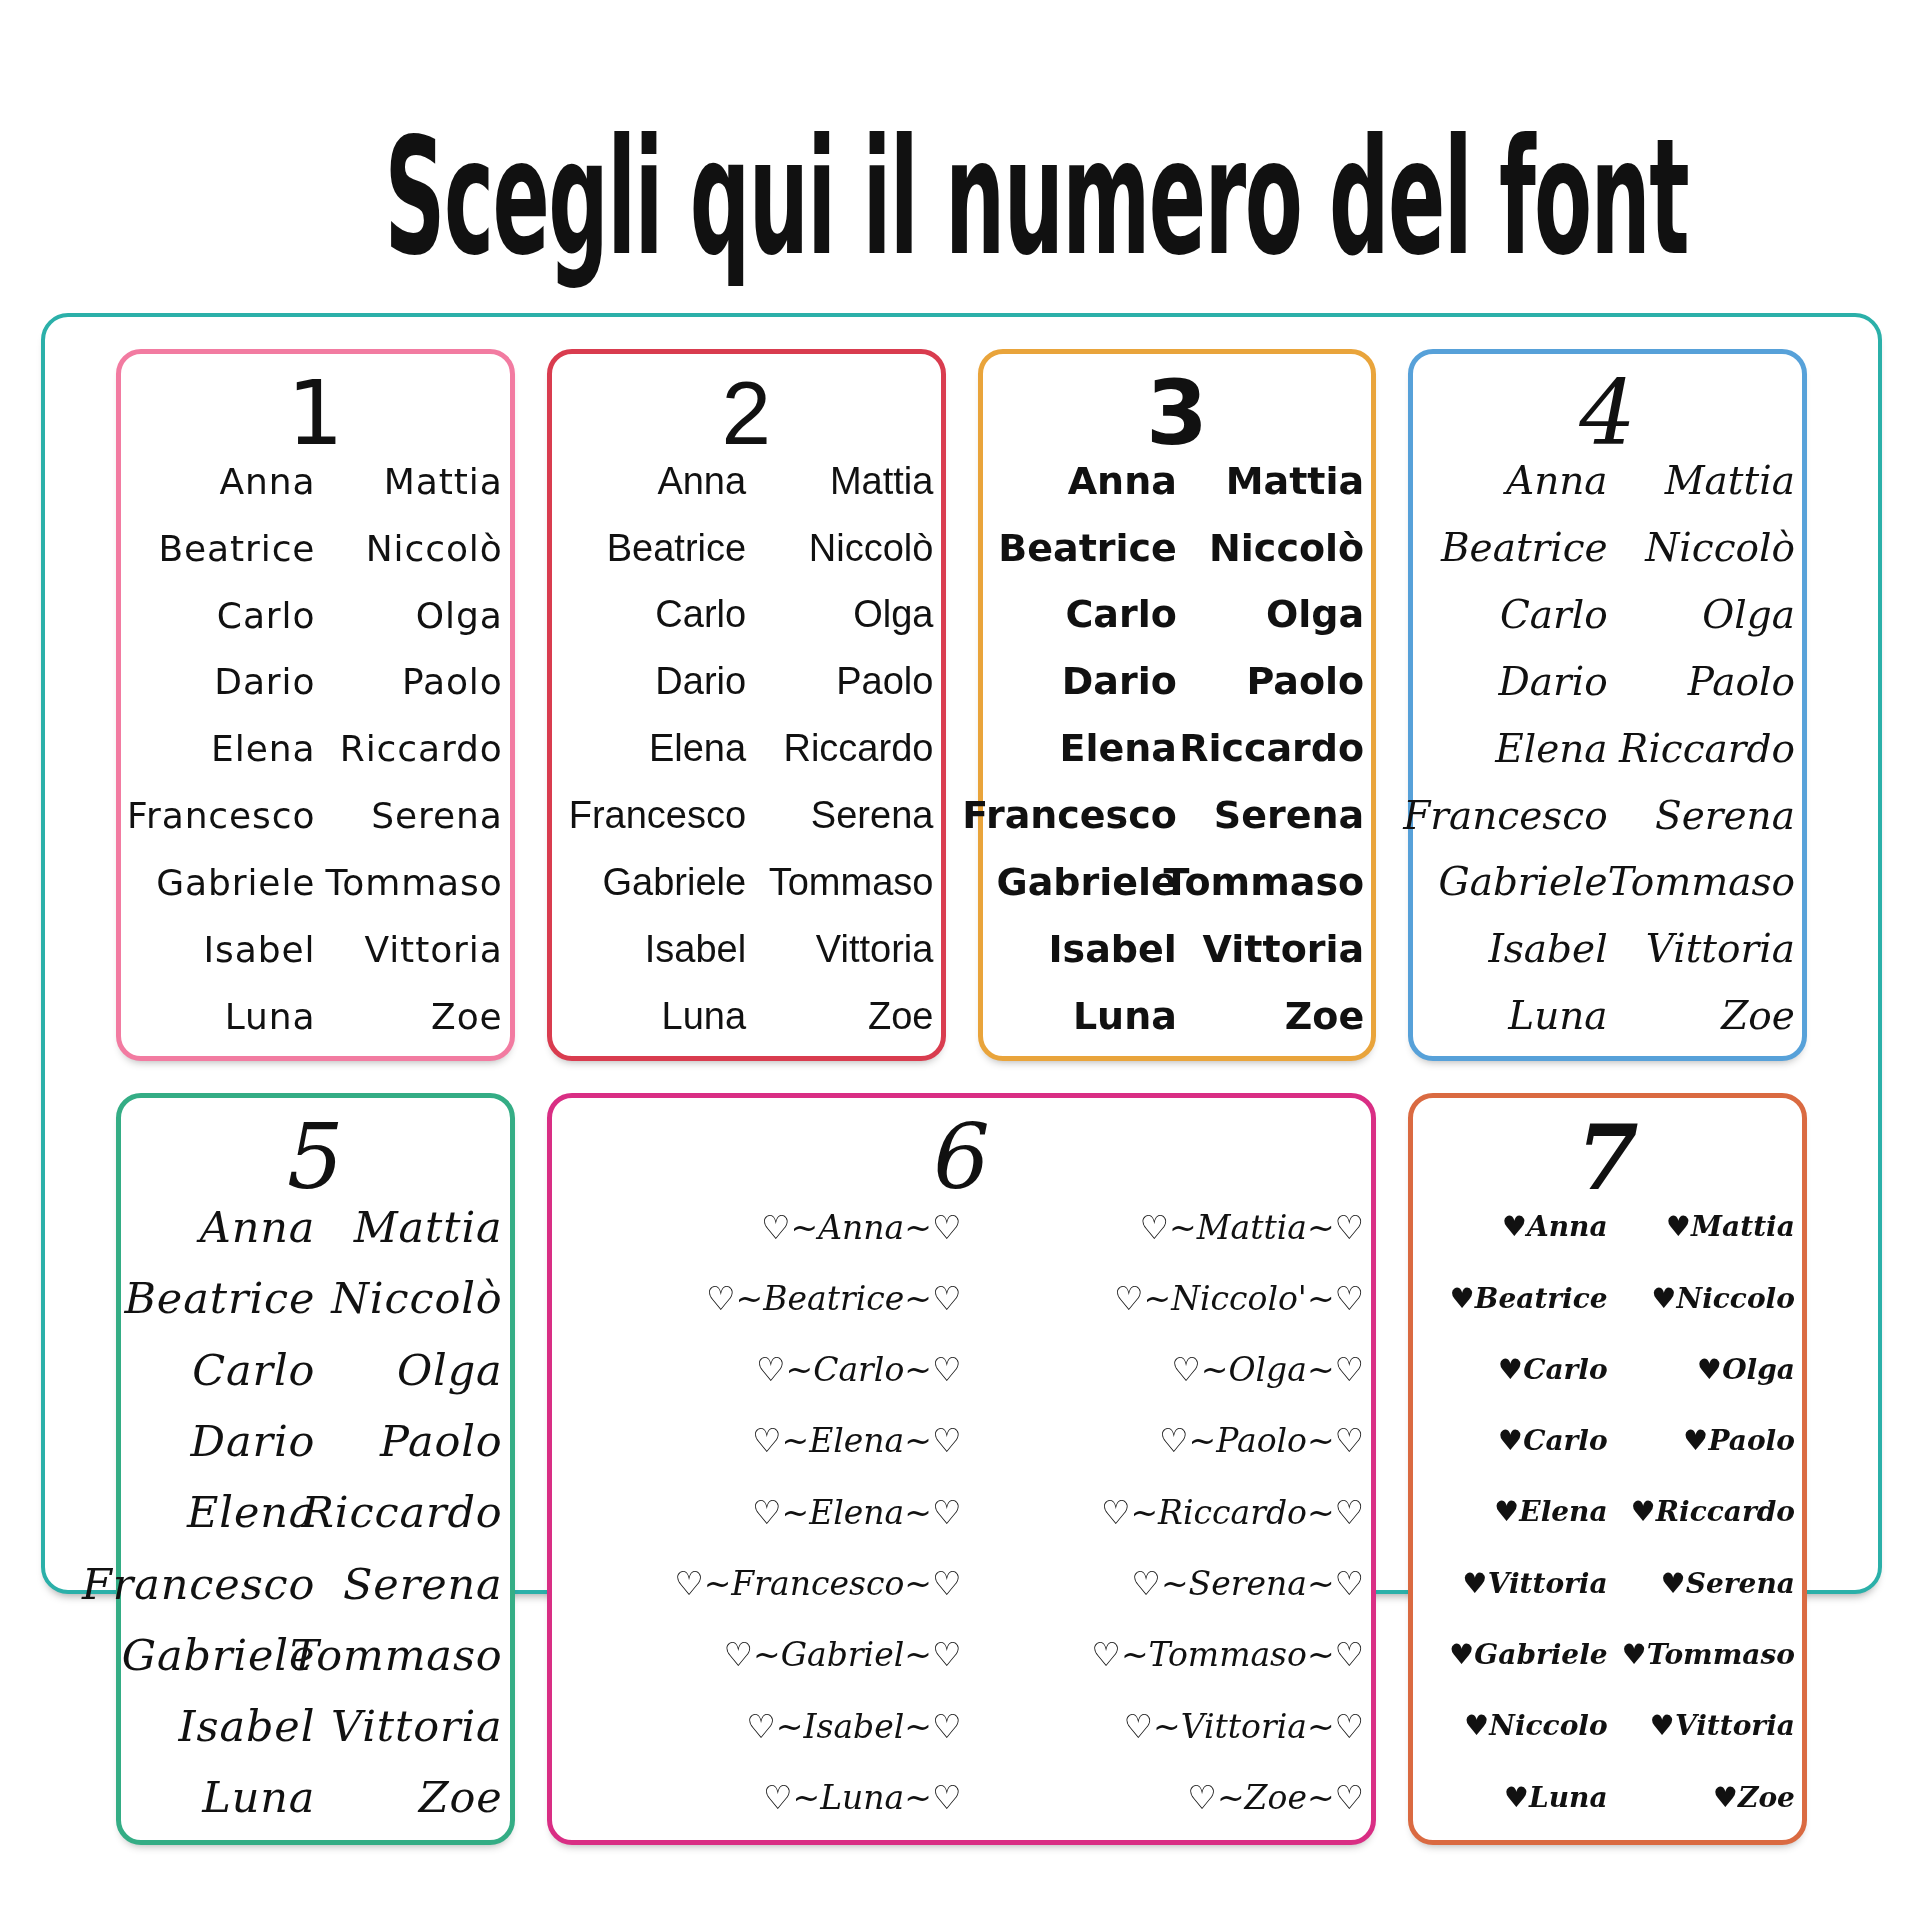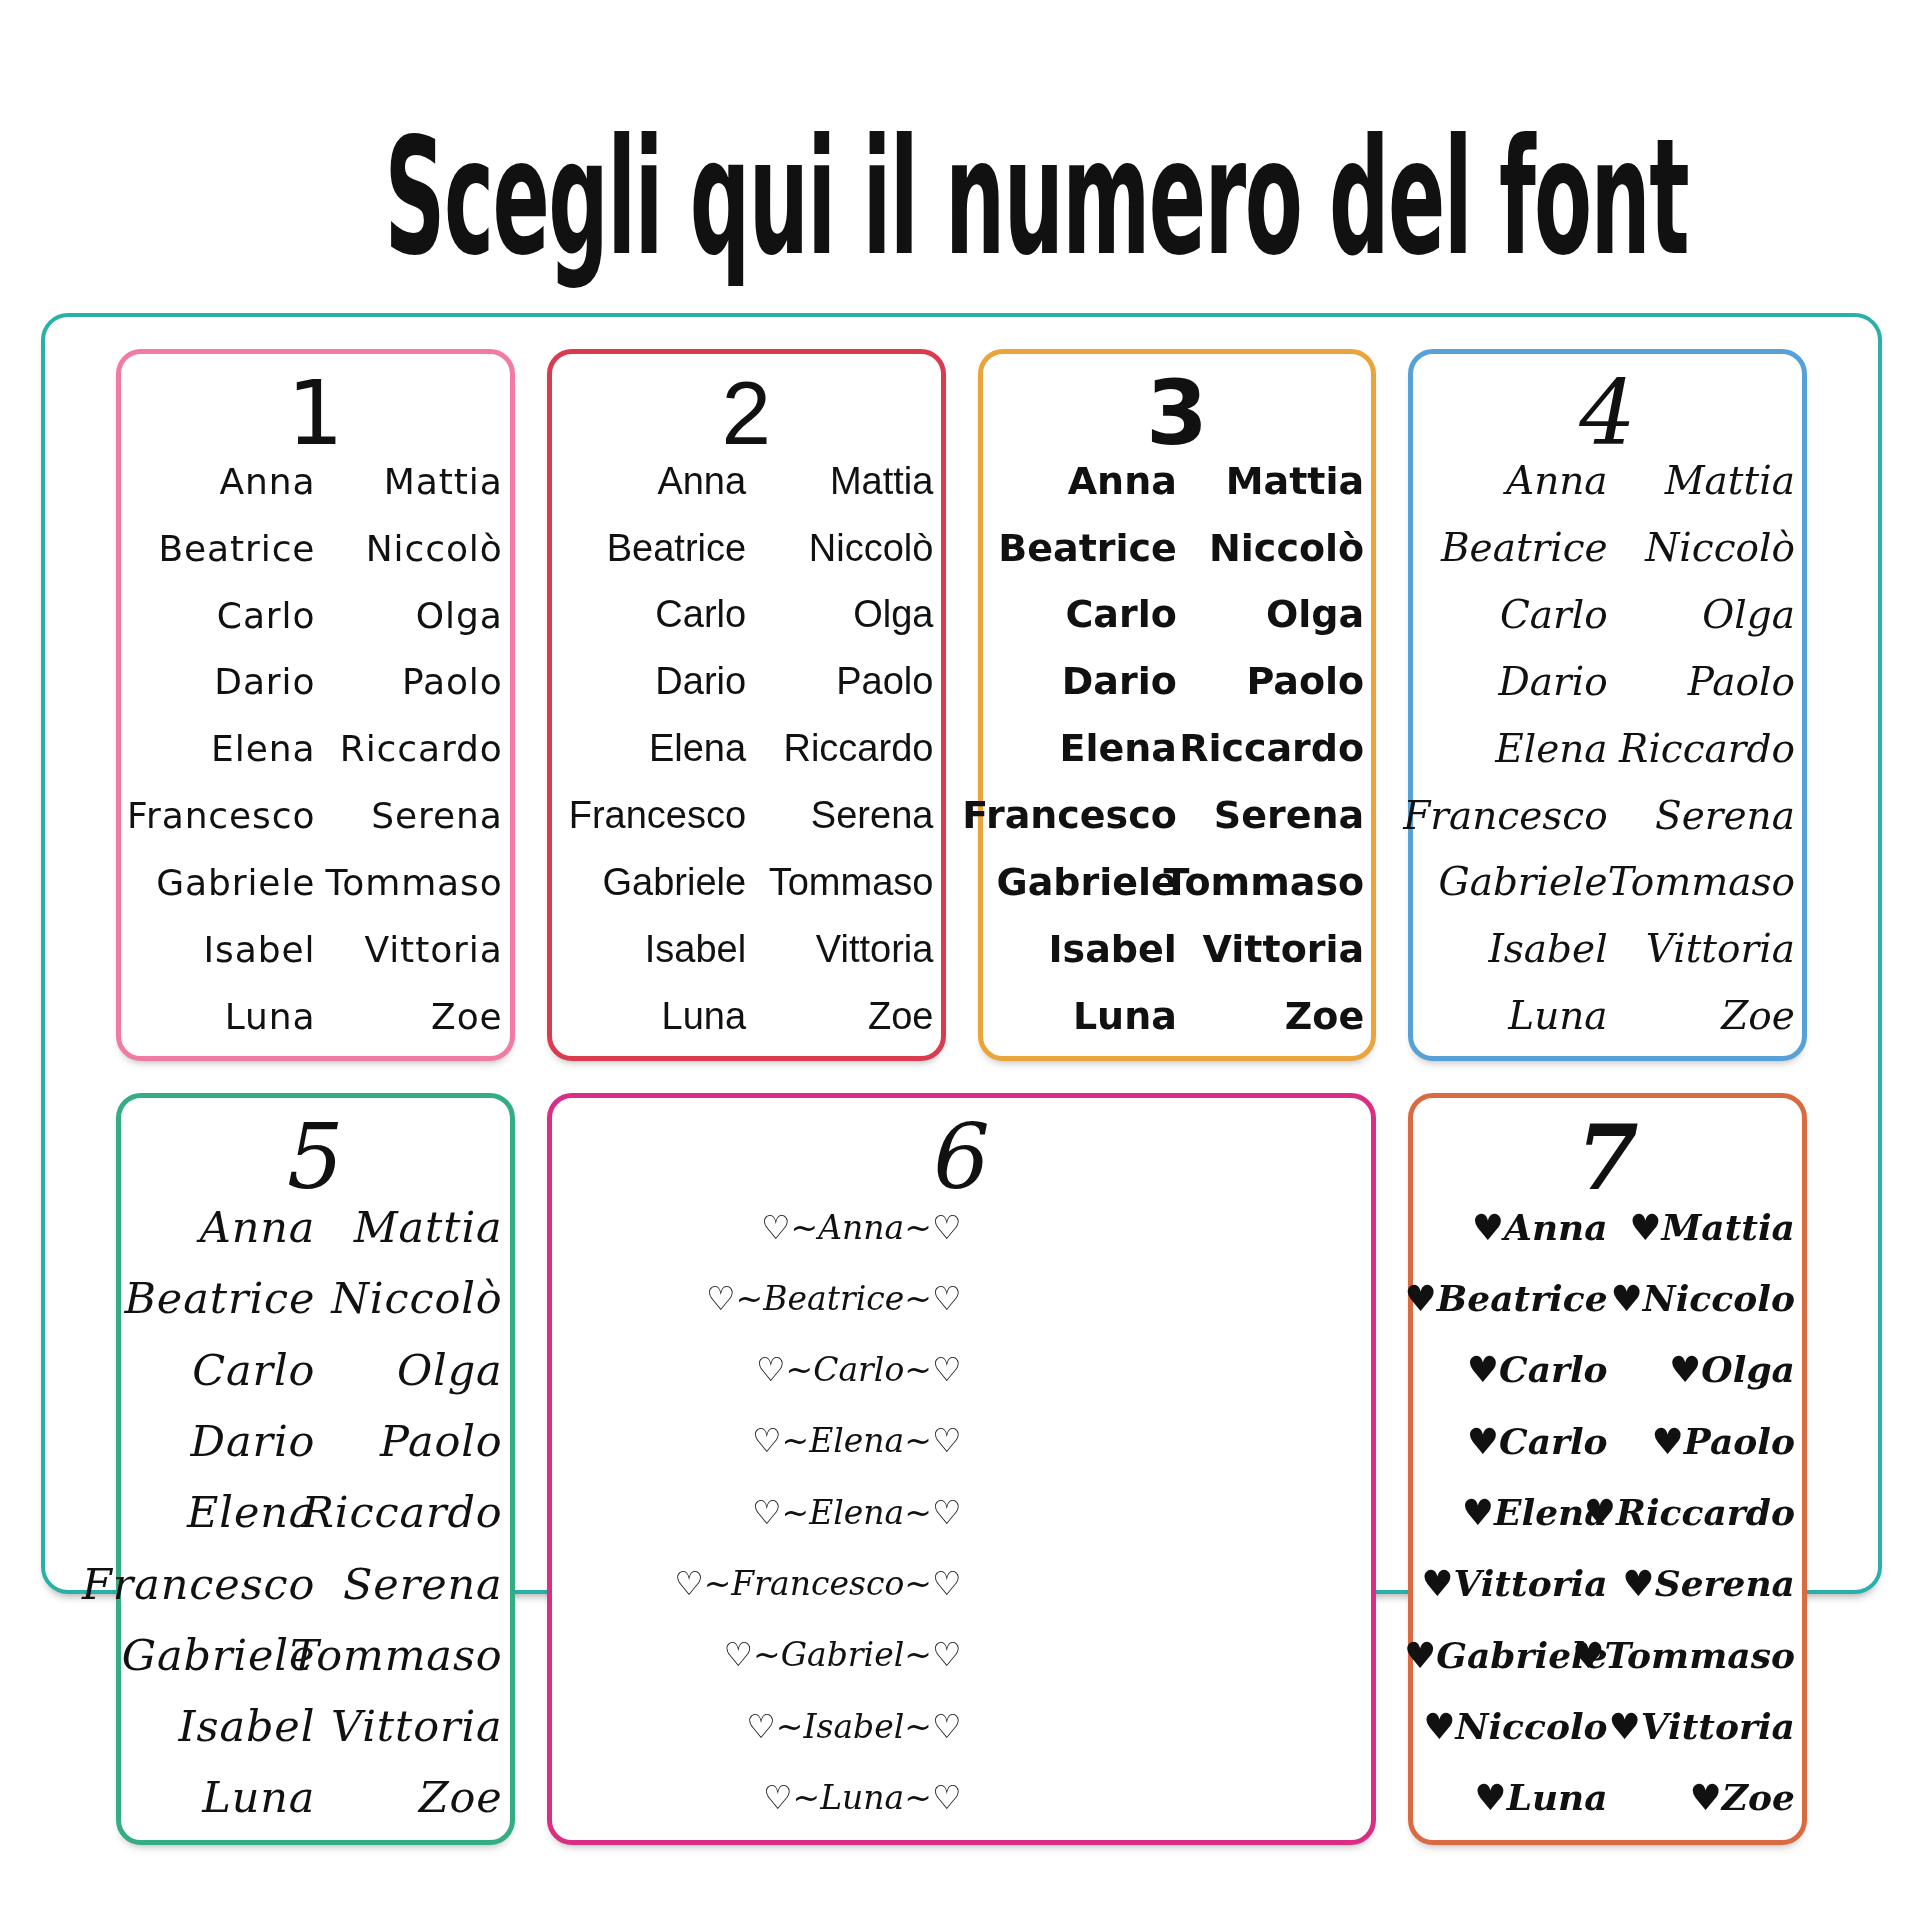--- a/index.html
+++ b/index.html
@@ -84,21 +84,21 @@
   .f2 .name{font-size:38px;}
   .f3{font-family:"DejaVu Sans",sans-serif;font-weight:bold;}
   .f3 .name{font-size:38px;}
   .f4{font-family:"DejaVu Serif",serif;font-style:italic;}
   .f4 .name{font-size:39px;}
   .f5{font-family:"DejaVu Serif",serif;font-style:italic;}
   .f5 .name{font-size:43px;letter-spacing:0.9px;}
   .f6{font-family:"DejaVu Serif",serif;font-style:italic;}
   .f6 .name{font-size:33px;}
   .f7{font-family:"DejaVu Serif",serif;font-style:italic;font-weight:bold;}
-  .f7 .name{font-size:36px;}
+  .f7 .name{font-size:28px;}
 </style>
 </head>
 <body>
 
 <h1 class="title">Scegli qui il numero del font</h1>
 
 <div class="panel" style="--panel-accent: #2bb0a9;">
   <div class="grid">
 
     <section class="box f1" style="--accent: #f27ba1;">
@@ -248,20 +248,31 @@
             <div class="name">♡~Anna~♡</div>
             <div class="name">♡~Beatrice~♡</div>
             <div class="name">♡~Carlo~♡</div>
             <div class="name">♡~Elena~♡</div>
             <div class="name">♡~Elena~♡</div>
             <div class="name">♡~Francesco~♡</div>
             <div class="name">♡~Gabriel~♡</div>
             <div class="name">♡~Isabel~♡</div>
             <div class="name">♡~Luna~♡</div>
           </div>
+        <div class="col">
+            <div class="name">♡~Mattia~♡</div>
+            <div class="name">♡~Niccolo'~♡</div>
+            <div class="name">♡~Olga~♡</div>
+            <div class="name">♡~Paolo~♡</div>
+            <div class="name">♡~Riccardo~♡</div>
+            <div class="name">♡~Serena~♡</div>
+            <div class="name">♡~Tommaso~♡</div>
+            <div class="name">♡~Vittoria~♡</div>
+            <div class="name">♡~Zoe~♡</div>
+          </div>
       </div>
     </section>
 
     <section class="box f7" style="--accent: #da6a41;">
       <div class="box-number">7</div>
       <div class="names">
         <div class="col">
             <div class="name">♥Anna</div>
             <div class="name">♥Beatrice</div>
             <div class="name">♥Carlo</div>

